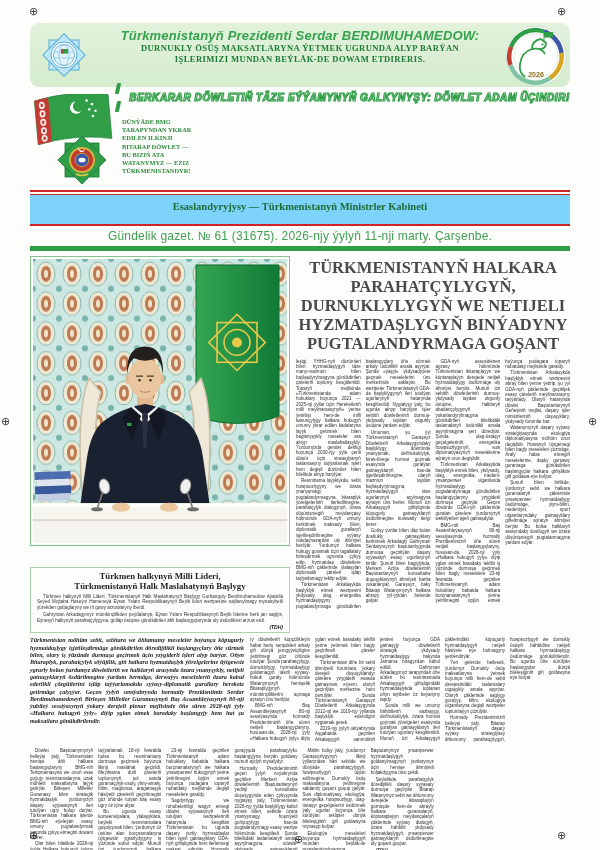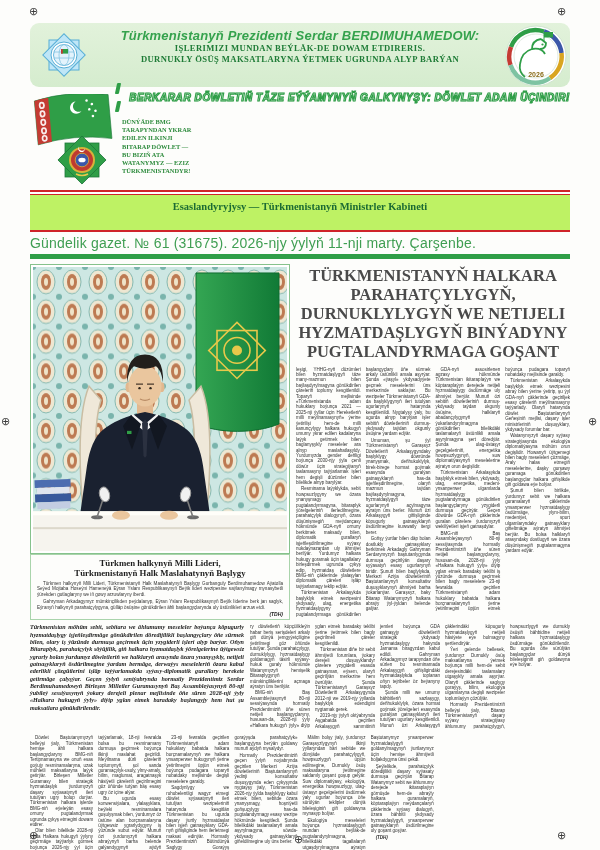--- a/index.html
+++ b/index.html
@@ -32,34 +32,34 @@
   .flag-emblem{width:92px;margin-top:-12px;flex:none;}
   .mast-title{flex:1;text-align:center;font-family:"Liberation Serif",serif;font-weight:bold;
     font-size:56px;line-height:80px;color:#2f9e47;-webkit-text-stroke:1px #238740;
     text-shadow:1px 1px 0 #9fd3ab;}
   .mast-title span{display:inline-block;transform:scale(.8,1.22);transform-origin:center;white-space:nowrap;}
   .mast-motto{width:78px;flex:none;padding-top:12px;}
   .motto-line{font-family:"Liberation Serif",serif;font-weight:bold;font-size:6.4px;
     line-height:8.2px;color:#2e8b3d;}
 
   .rule-double{height:5px;background:linear-gradient(#cf2329 0 2px,#fff 2px 4px,#cf2329 4px 5px);}
-  .founder-band{background:#bef264;text-align:center;padding:1px 0 16px;}
+  .founder-band{background:#7dd3fc;text-align:center;padding:1px 0 10px;}
   .founder-band span{font-family:"Liberation Serif",serif;font-weight:bold;font-size:10.5px;color:#1c6b33;}
   .rule-red-thin{height:1.5px;background:#cf2329;}
-  .dateline{text-align:left;font-size:14px;color:#3f9e52;padding:3px 0 2px;letter-spacing:.2px;}
+  .dateline{text-align:center;font-size:12px;color:#3f9e52;padding:3px 0 2px;letter-spacing:.2px;}
   .rule-green{height:5px;background:#2f9e47;margin-top:1px;}
 
   
   .main{margin-top:5px;}
   .row1{display:flex;gap:6px;}
   .left-col{width:260px;flex:none;}
   .right-col{flex:1;min-width:0;}
   .photo{height:290px;border:1px solid #86c28c;background:#fff;padding:2px;box-sizing:border-box;}
   .photo svg{display:block;width:100%;height:100%;}
-  .caption-box{margin-top:0;border:1px solid #a9d4ab;padding:3px 6px 2px;box-sizing:border-box;}
+  .caption-box{margin-top:21px;border:1px solid #a9d4ab;padding:3px 6px 2px;box-sizing:border-box;}
   .cap-title{font-family:"Liberation Serif",serif;font-weight:bold;font-size:8.8px;
     line-height:10.5px;text-align:center;color:#1e1e1e;}
   .cap-body p{margin:2px 0 0;font-size:4.6px;line-height:5.6px;text-align:justify;
     text-indent:6px;color:#333;}
   .tdh{font-style:italic;font-weight:bold;font-size:5px;text-align:right;margin:1px 0 0;color:#222;}
 
   .headline{font-family:"Liberation Serif",serif;font-weight:bold;font-size:16.5px;
     line-height:19px;text-align:center;color:#4a4a4a;margin:2px 0 6px;}
   .colsA{column-count:4;column-gap:5px;height:252px;overflow:hidden;column-fill:auto;}
   .colsB{flex:1;min-width:0;column-count:5;column-gap:5px;height:106px;overflow:hidden;column-fill:auto;}
@@ -94,22 +94,22 @@
         <circle cx="30" cy="30" r="13" fill="#ffffff" stroke="#57aed6"></circle>
         <circle cx="30" cy="30" r="10.5" fill="#e3f3fc" stroke="#6db9dd"></circle>
         <ellipse cx="30" cy="30" rx="5" ry="10.5" fill="none" stroke="#85c4e2" stroke-width=".8"></ellipse>
         <path d="M20 27h20M20 33h20" stroke="#85c4e2" stroke-width=".8" fill="none"></path>
         <g>
             <rect x="27" y="24" width="7" height="4.6" fill="#2f9e47"></rect>
             <rect x="27" y="24" width="1.8" height="4.6" fill="#c43b33"></rect>
           </g>
       </svg>
       <div class="quote-intro">Türkmenistanyň Prezidenti Serdar BERDIMUHAMEDOW:</div>
+      <div class="quote-line">DURNUKLY ÖSÜŞ MAKSATLARYNA ÝETMEK UGRUNDA ALYP BARÝAN</div>
       <div class="quote-line">IŞLERIMIZI MUNDAN BEÝLÄK-DE DOWAM ETDIRERIS.</div>
-      <div class="quote-line">DURNUKLY ÖSÜŞ MAKSATLARYNA ÝETMEK UGRUNDA ALYP BARÝAN</div>
       <svg class="logo-right" width="64" height="64" viewBox="0 0 64 64">
         <circle cx="32" cy="32" r="30" fill="#ffffff" stroke="#cfe4cf" stroke-width="1"></circle>
         <g fill="none" stroke-width="4.5">
           <path d="M7 23 A26 26 0 0 1 40 7.5" stroke="#2f9e47"></path>
           <path d="M6.5 41 A26 26 0 0 1 7 23" stroke="#c43b33"></path>
           <path d="M40 7.5 A26 26 0 0 1 57.5 29" stroke="#3b57a8"></path>
           <path d="M57.5 29 A26 26 0 0 1 46 54" stroke="#d9a520"></path>
           <path d="M46 54 A26 26 0 0 1 6.5 41" stroke="#7ec3a2"></path>
         </g>
         <circle cx="32" cy="32" r="22" fill="#ffffff" stroke="#dfeadf"></circle>

